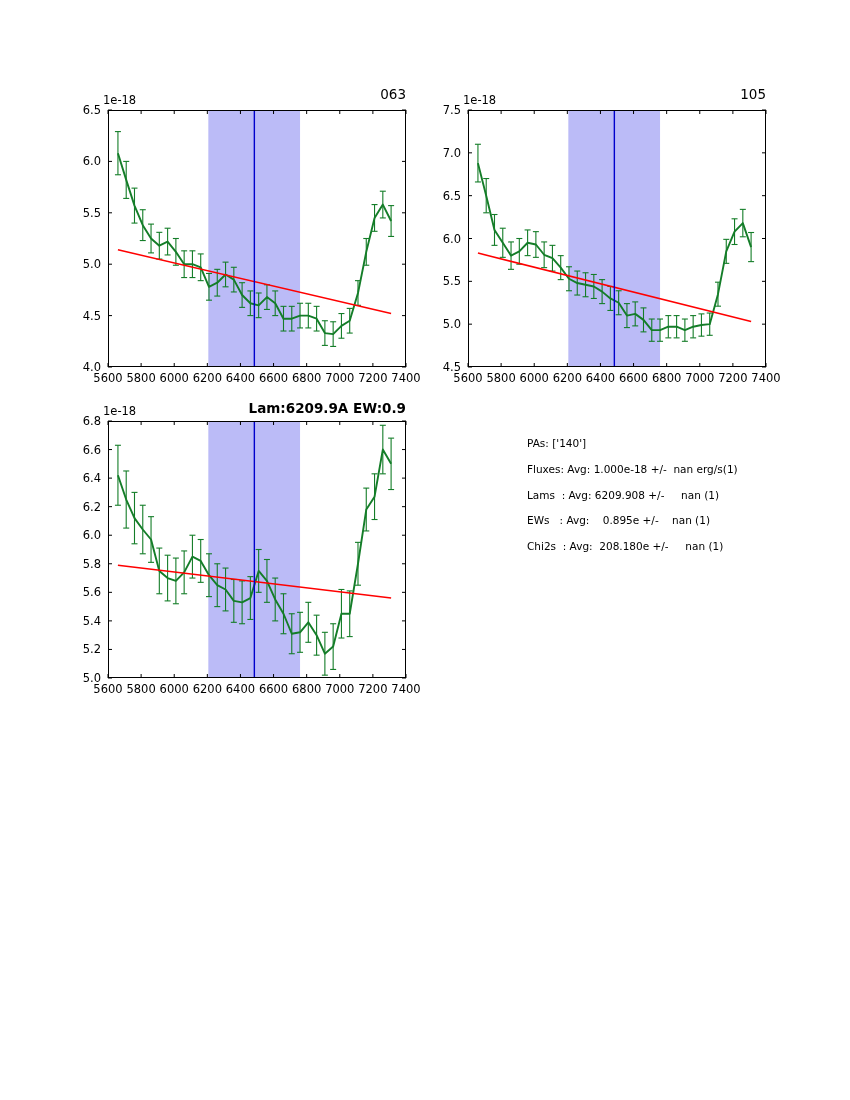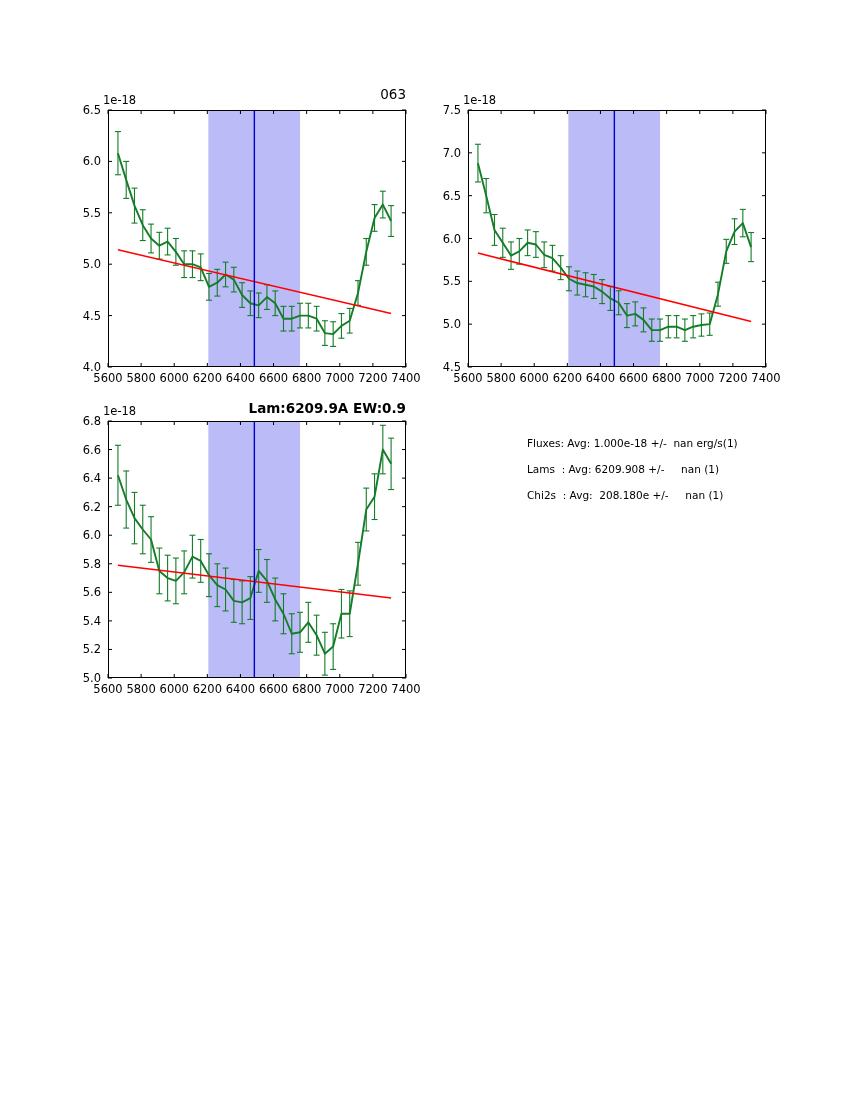--- a/index.html
+++ b/index.html
@@ -20,20 +20,21 @@
   .stat-line{height:25.8px;line-height:25.8px;white-space:pre;}
   .tick-text{font-family:"DejaVu Sans",sans-serif;font-size:11.5px;fill:#000;}
   .offset-text{font-family:"DejaVu Sans",sans-serif;font-size:11.5px;fill:#000;}
 </style>
 </head>
 <body>
 
 <div class="figure">
 
   <div class="plot-title t1">063</div>
+  <div class="plot-title t2">105</div>
   <div class="plot-title t3b">Lam:6209.9A EW:0.9</div>
 
   <svg class="plot p1" width="298" height="257">
       <rect x="100.32666666666667" y="0" width="91.71777777777778" height="257" fill="#bbbbf7"></rect>
       <line x1="9.933333333333334" y1="21.587999999999997" x2="9.933333333333334" y2="64.76399999999998" stroke="#147d28" stroke-width="1.1"></line>
       <line x1="6.933333333333334" y1="21.587999999999997" x2="12.933333333333334" y2="21.587999999999997" stroke="#147d28" stroke-width="1.1"></line>
       <line x1="6.933333333333334" y1="64.76399999999998" x2="12.933333333333334" y2="64.76399999999998" stroke="#147d28" stroke-width="1.1"></line>
       <line x1="18.211111111111112" y1="51.400000000000006" x2="18.211111111111112" y2="88.40799999999993" stroke="#147d28" stroke-width="1.1"></line>
       <line x1="15.211111111111112" y1="51.400000000000006" x2="21.211111111111112" y2="51.400000000000006" stroke="#147d28" stroke-width="1.1"></line>
       <line x1="15.211111111111112" y1="88.40799999999993" x2="21.211111111111112" y2="88.40799999999993" stroke="#147d28" stroke-width="1.1"></line>
@@ -513,18 +514,20 @@
       <line x1="0" y1="28.555555555555582" x2="4" y2="28.555555555555582" stroke="#000000" stroke-width="1"></line>
       <line x1="298" y1="28.555555555555582" x2="294" y2="28.555555555555582" stroke="#000000" stroke-width="1"></line>
       <text x="-7" y="32.555555555555586" text-anchor="end" class="tick-text">6.6</text>
       <line x1="0" y1="0" x2="4" y2="0" stroke="#000000" stroke-width="1"></line>
       <line x1="298" y1="0" x2="294" y2="0" stroke="#000000" stroke-width="1"></line>
       <text x="-7" y="4" text-anchor="end" class="tick-text">6.8</text>
       <text x="-5" y="-6" text-anchor="start" class="offset-text">1e-18</text>
     </svg>
 
   <div class="stats">
+    <div class="stat-line">PAs: ['140']</div>
     <div class="stat-line">Fluxes: Avg: 1.000e-18 +/-  nan erg/s(1)</div>
     <div class="stat-line">Lams  : Avg: 6209.908 +/-     nan (1)</div>
+    <div class="stat-line">EWs   : Avg:    0.895e +/-    nan (1)</div>
     <div class="stat-line">Chi2s  : Avg:  208.180e +/-     nan (1)</div>
   </div>
 
 </div>
 
 </body></html>

